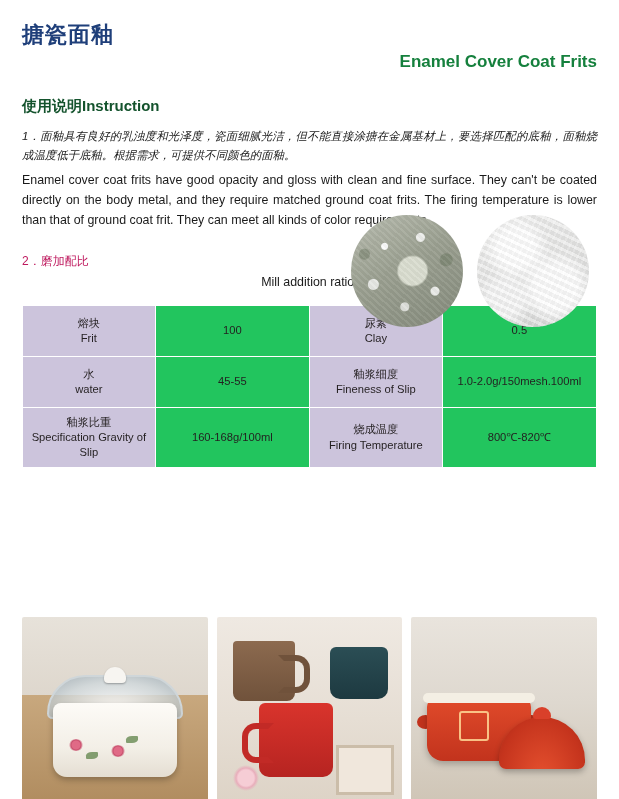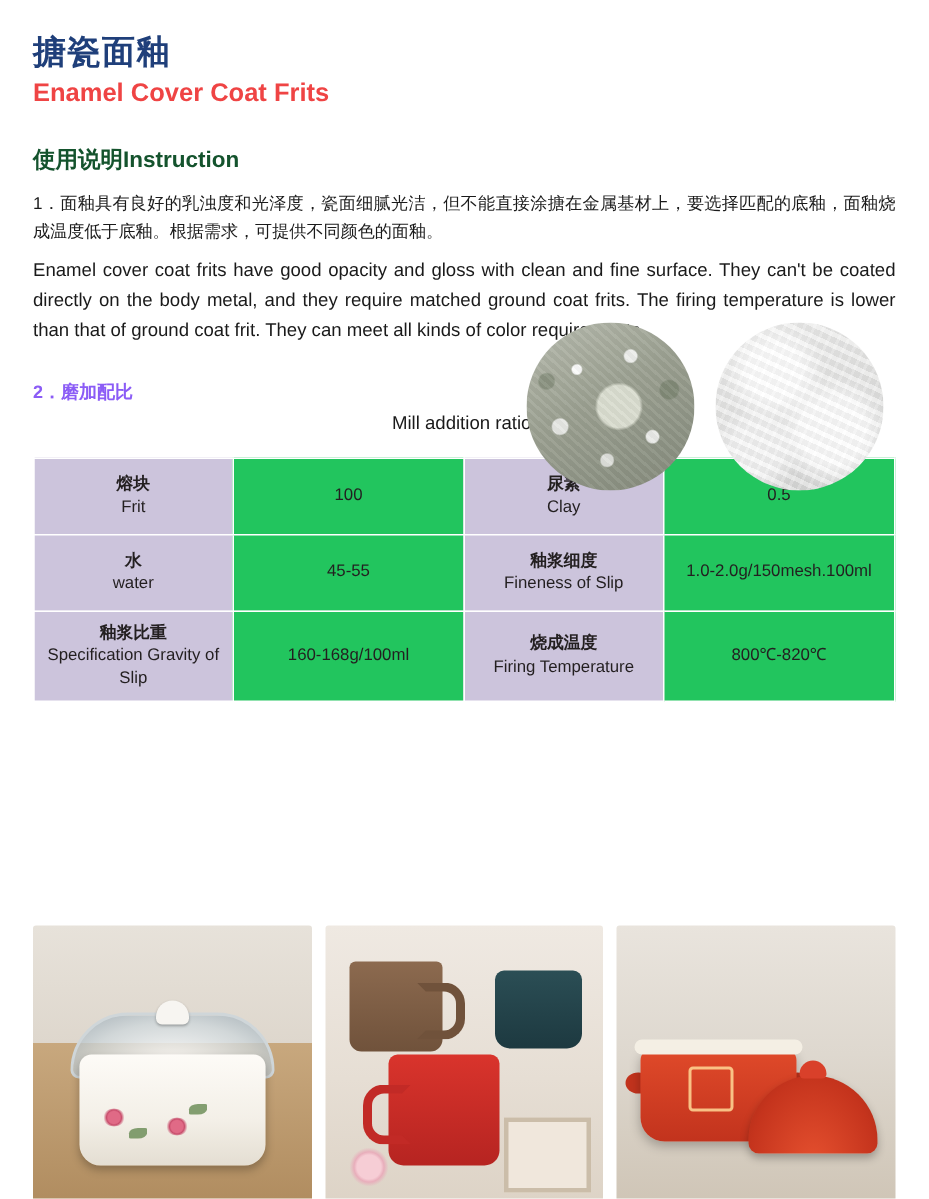--- a/index.html
+++ b/index.html
@@ -26,49 +26,51 @@
     font-size: 22px;
     font-weight: bold;
     color: #1f3f7a;
     letter-spacing: 1px;
     margin: 22px 0 0 0;
     line-height: 1.2;
   }
   .title-en {
     font-size: 17px;
     font-weight: bold;
-    color: #ef4444;
+    color: #15803d;
     margin: 4px 0 0 0;
     line-height: 1.2;
+    text-align: right;
   }
   .section-head {
     font-size: 15px;
     font-weight: bold;
     color: #14532d;
     margin: 24px 0 0 0;
   }
   .para-cn {
     font-size: 11.4px;
     line-height: 1.65;
     margin: 11px 0 0 0;
     text-align: justify;
     color: #1a1a1a;
+    font-style: italic;
   }
   .para-en {
     font-size: 12.4px;
     line-height: 1.6;
     margin: 7px 0 0 0;
     text-align: justify;
     color: #1a1a1a;
   }
   .sub-head {
     font-size: 12px;
-    font-weight: bold;
+    font-weight: normal;
     margin: 22px 0 0 0;
-    color: #8b5cf6;
+    color: #be185d;
   }
   .sub-head-en {
     font-size: 12.4px;
     margin: 5px 0 0 0;
     color: #1a1a1a;
     text-align: center;
   }
   .mid-row {
     position: relative;
   }
@@ -138,21 +140,21 @@
     height: 36px;
   }
   td.label {
     background: #ccc4dc;
     width: 23%;
   }
   td.value {
     background: #22c55e;
     width: 27%;
   }
-  td.label .cn, td.value .cn { display: block; font-weight: bold; }
+  td.label .cn, td.value .cn { display: block; }
   td.label .en, td.value .en { display: block; }
   .photo-strip {
     position: absolute;
     left: 22px;
     right: 22px;
     bottom: 18px;
     display: flex;
     gap: 9px;
   }
   .photo {

